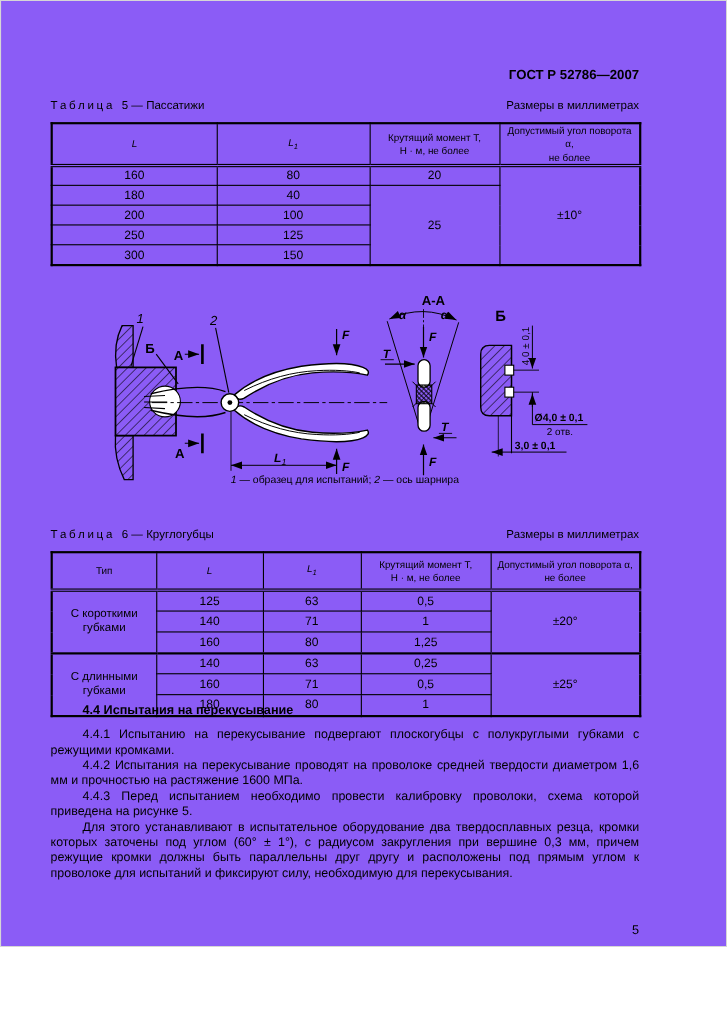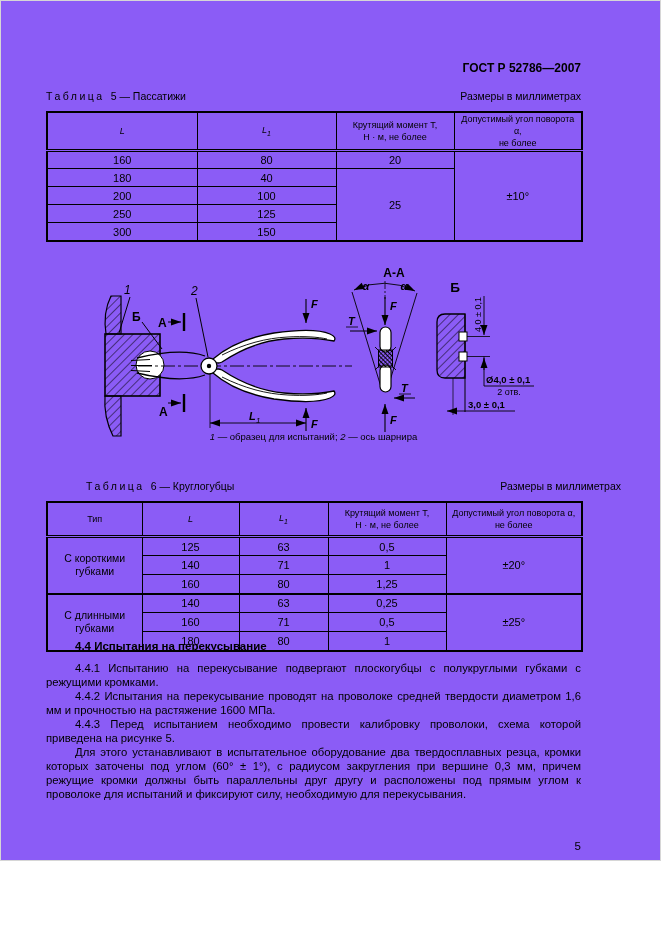--- a/index.html
+++ b/index.html
@@ -5,21 +5,21 @@
   html,body { margin:0; padding:0; background:#ffffff; }
   .page {
     position:relative; width:661px; height:861px; background:#8b5cf6;
     font-family:"Liberation Sans", sans-serif; color:#000; overflow:hidden;
     box-shadow: inset 0 0 0 1px #d6d6d6;
   }
   .std-header { position:absolute; top:61px; left:46px; width:535px; text-align:right;
     font-weight:bold; font-size:12px; }
   .tbl-caption { position:absolute; left:46px; width:535px; display:flex;
     justify-content:space-between; font-size:10.5px; }
-  .cap5 { top:90px; } .cap6 { top:480px;margin-left:40px; }
+  .cap5 { top:90px; } .cap6 { top:480px; }
   .sp { letter-spacing:2.5px; }
   .cap-rest { margin-left:6px; }
   table { border-collapse:collapse; table-layout:fixed; position:absolute; left:46px;
     width:535px; font-size:11px; border:2px solid #000; }
   .t5 { top:111px; } .t6 { top:501px;padding-left:29px; }
   th, td { border:1px solid #000; text-align:center; vertical-align:middle; padding:0 2px; }
   thead th { border-bottom:3px double #000; font-weight:normal; font-size:9px;
     line-height:1.35; height:32px; }
   .t5 tbody tr { height:18px; }
   .t6 tbody tr { height:19px; }

